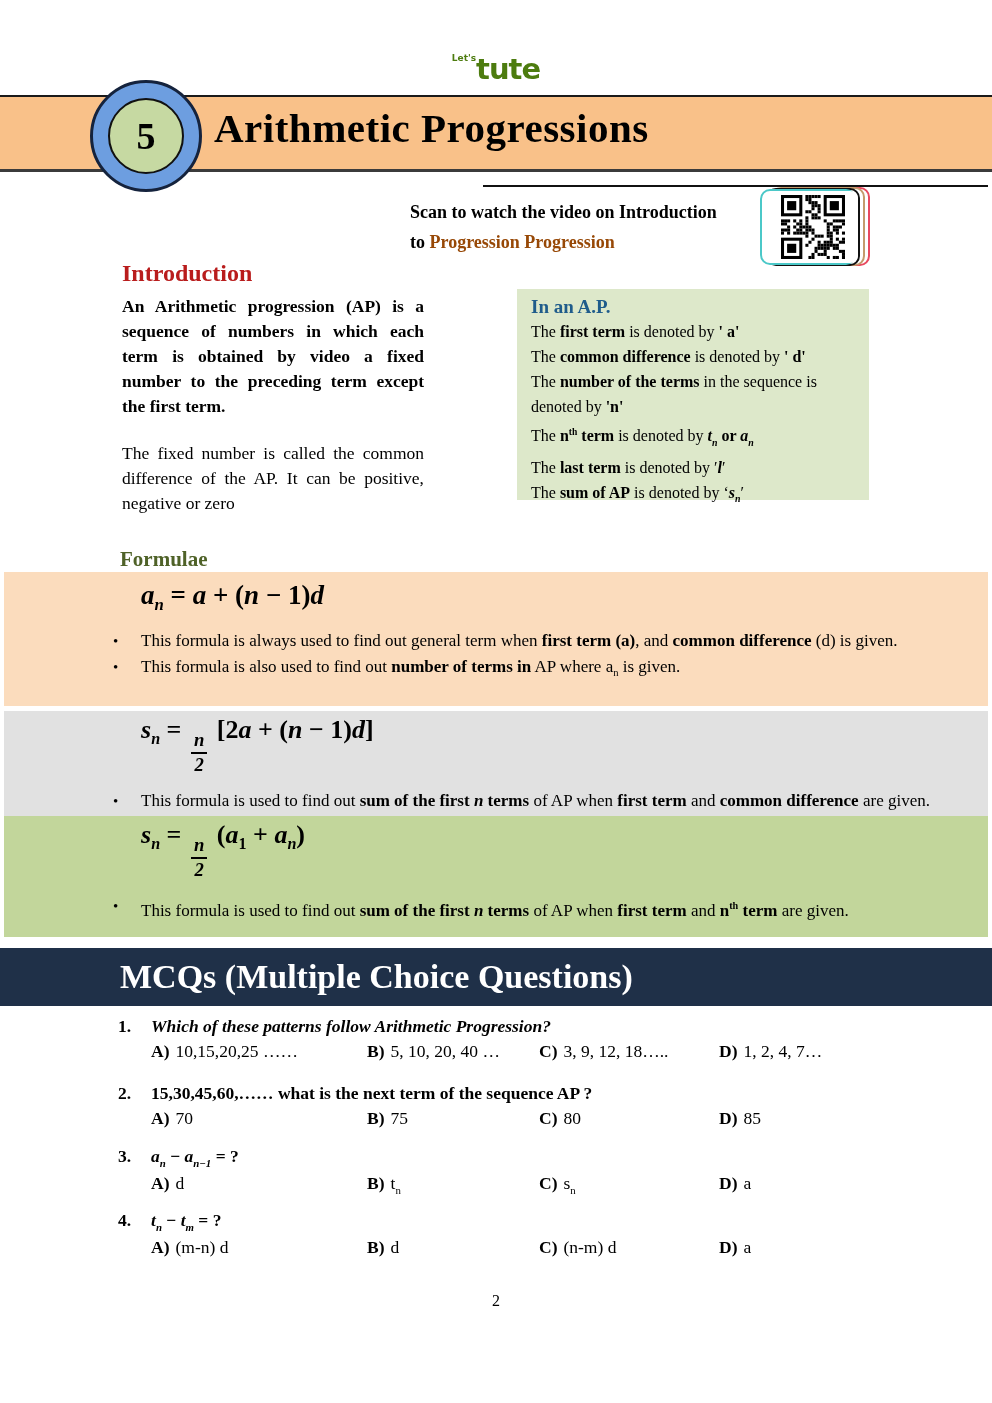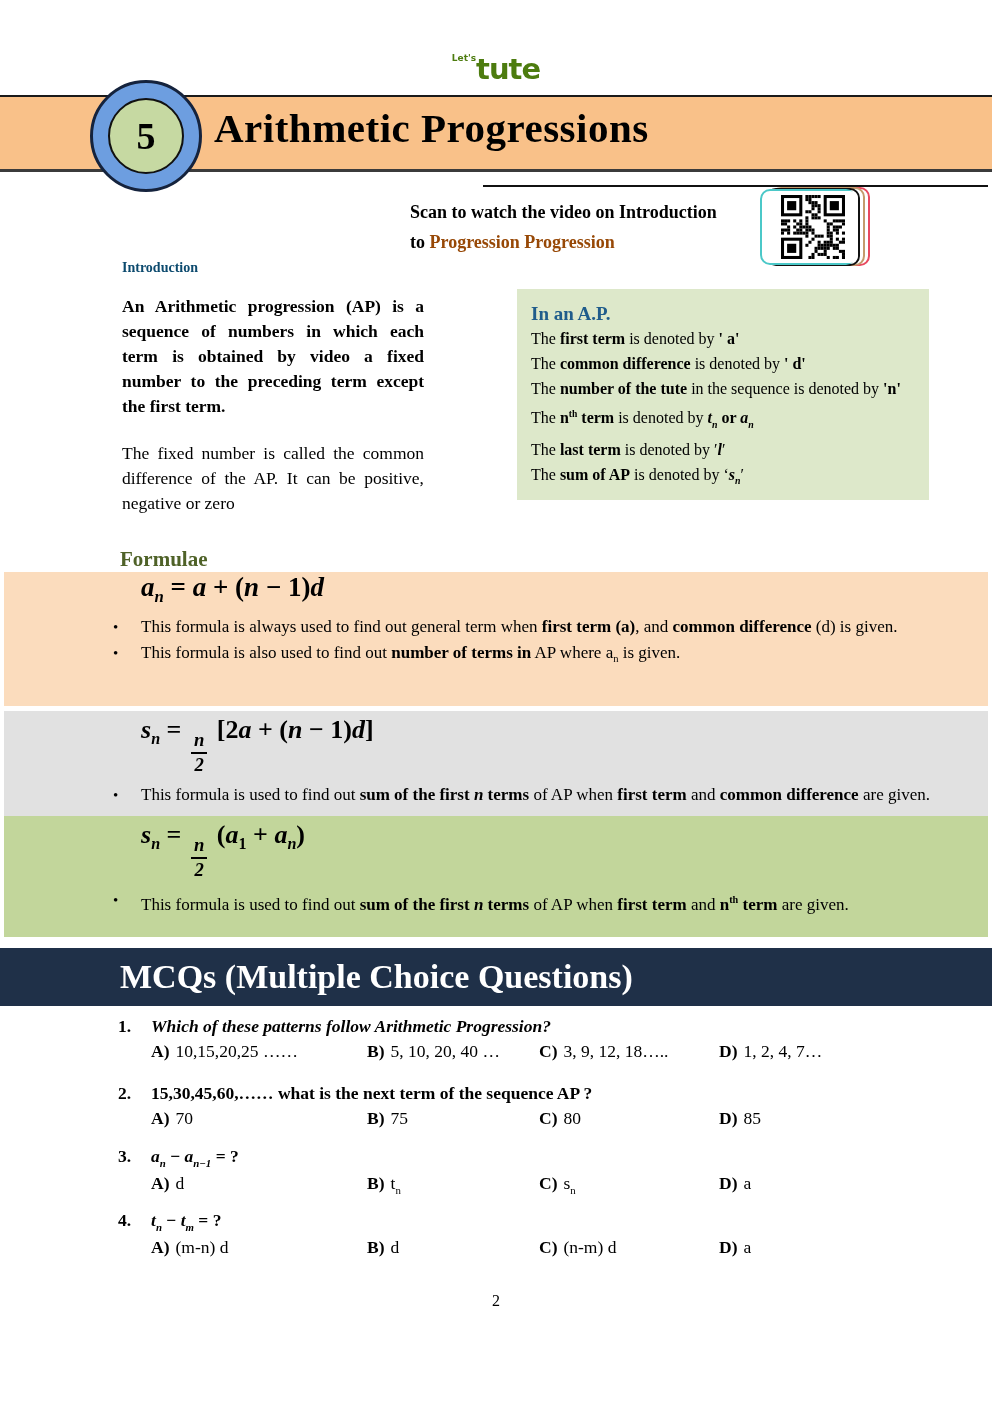--- a/index.html
+++ b/index.html
@@ -33,39 +33,39 @@
   .qr-frame { position:absolute; border-radius:10px; background:#fff; border:2px solid; box-sizing:border-box; }
   .f-pink  { left:18px; top:-1px; width:94px; height:79px; border-color:#E8495F; }
   .f-tan   { left:13px; top:-1px; width:94px; height:79px; border-color:#C49A6C; }
   .f-black { left:8px;  top:0;    width:94px; height:78px; border-color:#111; }
   .f-cyan  { left:2px;  top:1px;  width:96px; height:76px; border-color:#4BC8C8; }
   .qr-card { position:absolute; left:10px; top:3px; width:90px; height:72px; background:#fff; border-radius:8px;
              display:flex; align-items:center; justify-content:center; }
   .qr-card svg { width:64px; height:64px; }
 
   
-  .intro-heading { position:absolute; left:122px; top:260px; font-size:14px; font-weight:bold; color:#0c4a6e; }
+  .intro-heading { position:absolute; left:122px; top:260px; font-size:24px; font-weight:bold; color:#b91c1c; }
   .intro-para1 { position:absolute; left:122px; top:294px; width:302px; font-size:17.5px; font-weight:bold;
                  line-height:25px; text-align:justify; }
   .intro-para2 { position:absolute; left:122px; top:441px; width:302px; font-size:17.5px; line-height:25px; text-align:justify; }
 
-  .inap-box { position:absolute; left:517px; top:289px; width:412px; height:211px; background:#DDE8CA;
-              padding:14px 14px; box-sizing:border-box; }
+  .inap-box { position:absolute; left:517px; top:289px; width:352px; height:211px; background:#DDE8CA;
+              padding:7px 14px; box-sizing:border-box; }
   .inap-heading { font-size:19px; font-weight:bold; color:#1F5C8B; margin-bottom:1px; }
   .inap-line { font-size:16px; line-height:25px; }
 
   
   .formulae-heading { position:absolute; left:120px; top:547px; font-size:21px; font-weight:bold; color:#4F6228; }
   .fbox { position:absolute; left:4px; width:984px; box-sizing:border-box; }
   .fbox.orange { top:572px; height:134px; background:#FBDCBD; }
   .fbox.gray   { top:711px; height:105px; background:#E1E1E1; }
   .fbox.green2 { top:816px; height:121px; background:#C2D69B; }
-  .formula { margin:0 0 0 137px; font-size:27px; font-weight:bold; }
+  .formula { margin:8px 0 0 137px; font-size:27px; font-weight:bold; }
   .fbox.gray .formula, .fbox.green2 .formula { margin-top:4px; font-size:26px; }
-  .fbullets { margin:7px 0 0 0; padding:0 40px 0 137px; list-style:none; }
+  .fbullets { margin:13px 0 0 0; padding:0 40px 0 137px; list-style:none; }
   .fbullets li { position:relative; font-size:17px; line-height:26px; }
   .fbullets li::before { content:"•"; position:absolute; left:-28px; top:0; font-size:15px; }
 
   .frac { display:inline-flex; flex-direction:column; align-items:center; vertical-align:-0.45em;
           line-height:1; font-size:0.72em; margin:0 3px; }
   .frac .num { border-bottom:2px solid #000; padding:0 3px 2px; }
   .frac .den { padding-top:2px; }
 
   sub { font-size:0.62em; } sup { font-size:0.6em;text-align:right; }
 
@@ -249,21 +249,21 @@
   </div>
 
   <div class="intro-heading">Introduction</div>
   <div class="intro-para1">An Arithmetic progression (AP) is a sequence of numbers in which each term is obtained by video a fixed number to the preceding term except the first term.</div>
   <div class="intro-para2">The fixed number is called the common difference of the AP. It can be positive, negative or zero</div>
 
   <div class="inap-box">
     <div class="inap-heading">In an A.P.</div>
     <div class="inap-line"><span>The </span><span style="font-weight: bold;">first term</span><span> is denoted by </span><span style="font-weight: bold;">' a'</span></div>
     <div class="inap-line"><span>The </span><span style="font-weight: bold;">common difference</span><span> is denoted by </span><span style="font-weight: bold;">' d'</span></div>
-    <div class="inap-line"><span>The </span><span style="font-weight: bold;">number of the tute</span><span> in the sequence is denoted by </span><span style="font-weight: bold;">'n'</span></div>
+    <div class="inap-line"><span>The </span><span style="font-weight: bold;">number of the terms</span><span> in the sequence is denoted by </span><span style="font-weight: bold;">'n'</span></div>
     <div class="inap-line"><span>The </span><span style="font-weight: bold;">n</span><sup style="font-weight: bold;">th</sup><span style="font-weight: bold;"> term</span><span> is denoted by </span><span style="font-weight: bold; font-style: italic;">t</span><sub style="font-weight: bold; font-style: italic;">n</sub><span style="font-weight: bold;"> or </span><span style="font-weight: bold; font-style: italic;">a</span><sub style="font-weight: bold; font-style: italic;">n</sub></div>
     <div class="inap-line"><span>The </span><span style="font-weight: bold;">last term</span><span> is denoted by </span><span>′</span><span style="font-weight: bold; font-style: italic;">l</span><span>′</span></div>
     <div class="inap-line"><span>The </span><span style="font-weight: bold;">sum of AP</span><span> is denoted by ‘</span><span style="font-weight: bold; font-style: italic;">s</span><sub style="font-weight: bold; font-style: italic;">n</sub><span>′</span></div>
   </div>
 
   <div class="formulae-heading">Formulae</div>
 
   <div class="fbox orange">
     <div class="formula"><span style="font-weight: bold; font-style: italic;">a</span><sub style="font-weight: bold; font-style: italic;">n</sub><span style="font-weight: bold;"> = </span><span style="font-weight: bold; font-style: italic;">a</span><span style="font-weight: bold;"> + (</span><span style="font-weight: bold; font-style: italic;">n</span><span style="font-weight: bold;"> − 1)</span><span style="font-weight: bold; font-style: italic;">d</span></div>
     <ul class="fbullets">

